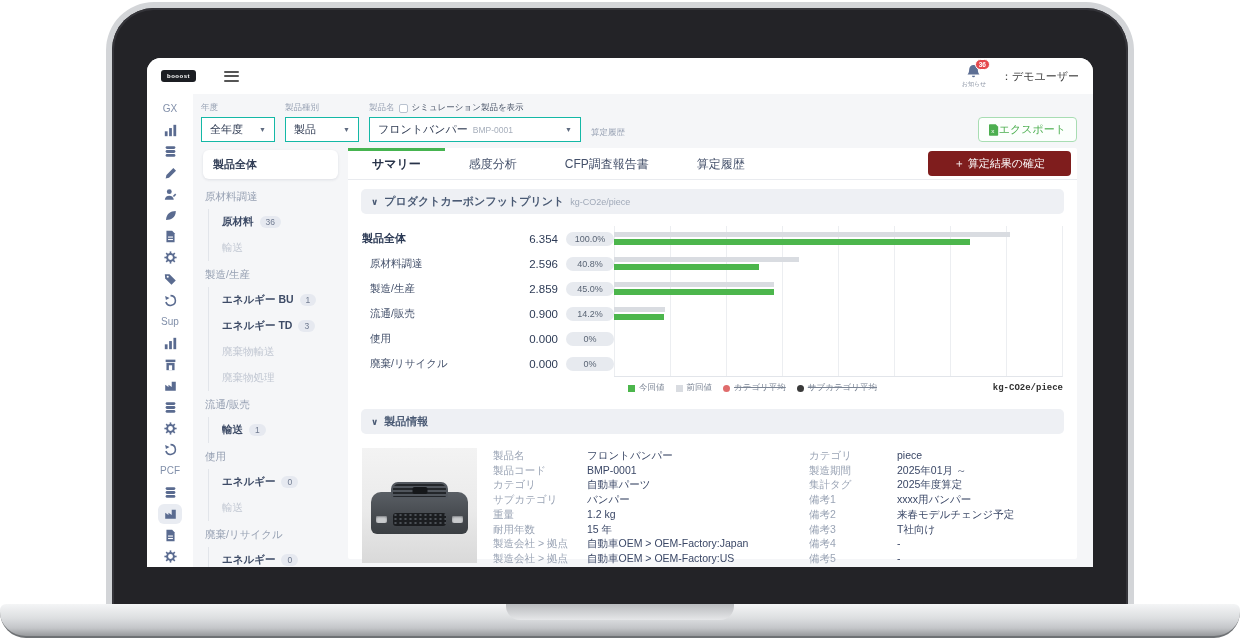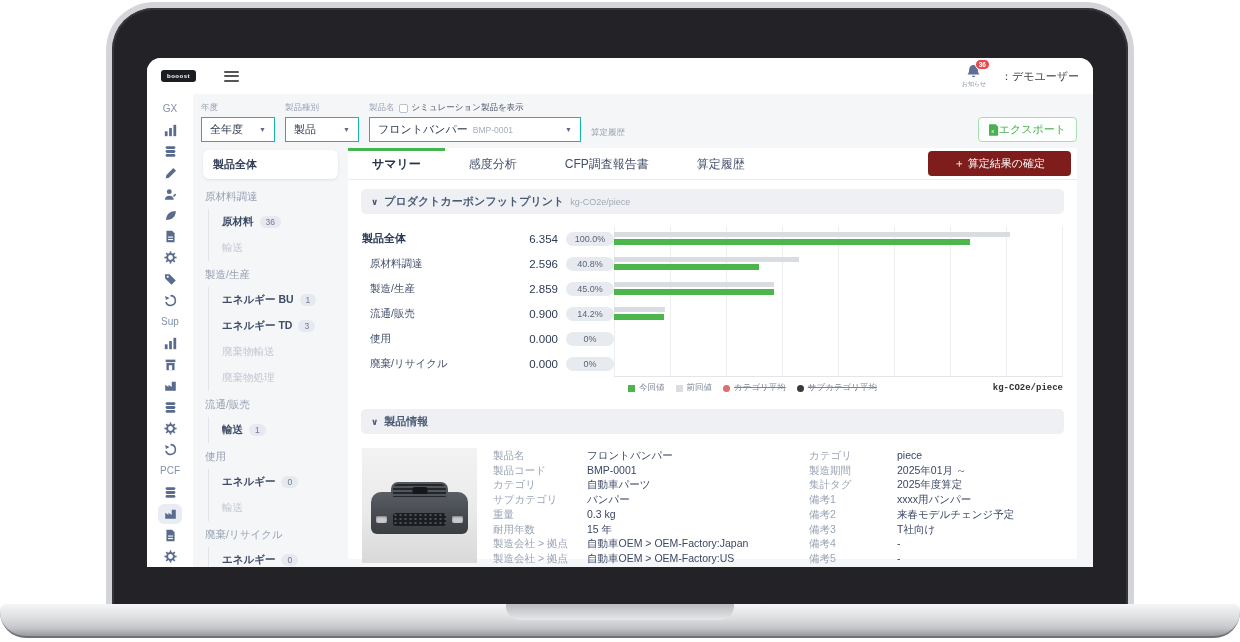--- a/index.html
+++ b/index.html
@@ -557,21 +557,21 @@
               <div class="irow">
                   <span class="ilabel">カテゴリ</span>
                   <span class="ival">自動車パーツ</span>
                 </div>
               <div class="irow">
                   <span class="ilabel">サブカテゴリ</span>
                   <span class="ival">バンパー</span>
                 </div>
               <div class="irow">
                   <span class="ilabel">重量</span>
-                  <span class="ival">0.3 kg</span>
+                  <span class="ival">1.2 kg</span>
                 </div>
               <div class="irow">
                   <span class="ilabel">耐用年数</span>
                   <span class="ival">15 年</span>
                 </div>
               <div class="irow">
                   <span class="ilabel">製造会社 &gt; 拠点</span>
                   <span class="ival">自動車OEM &gt; OEM-Factory:Japan</span>
                 </div>
               <div class="irow">

